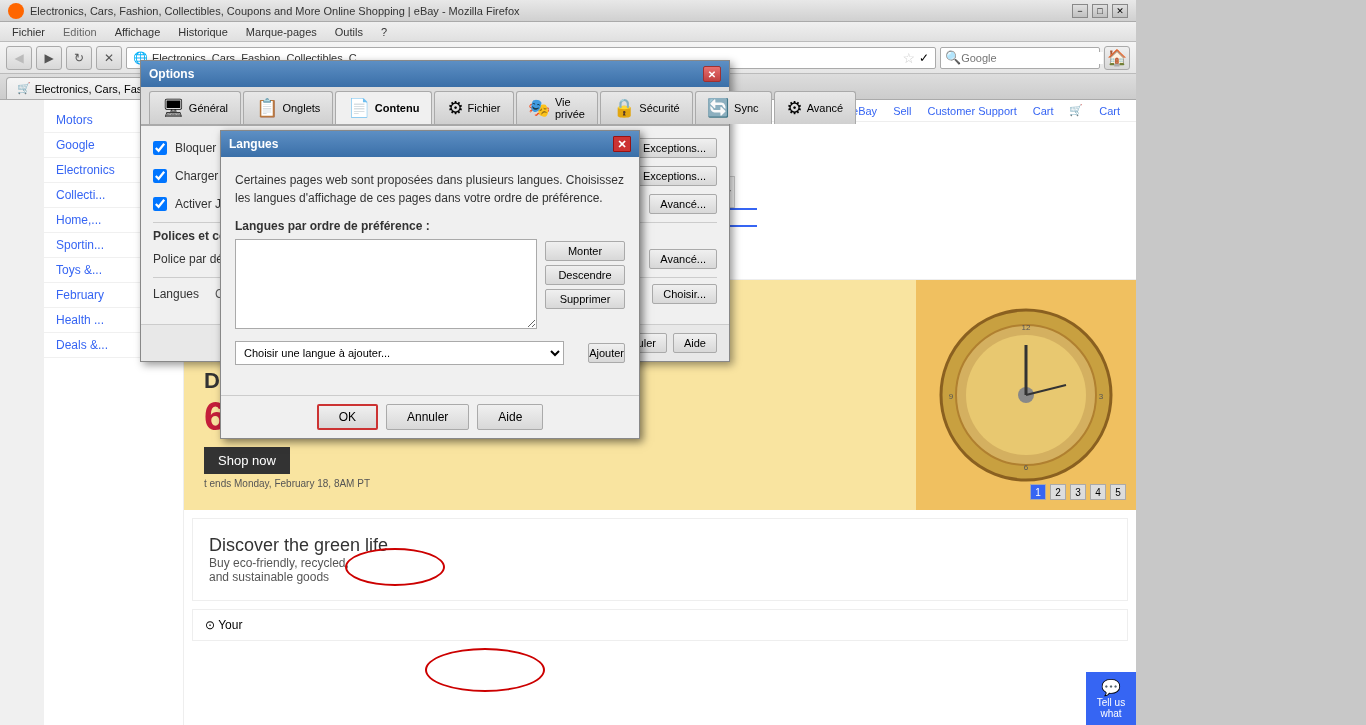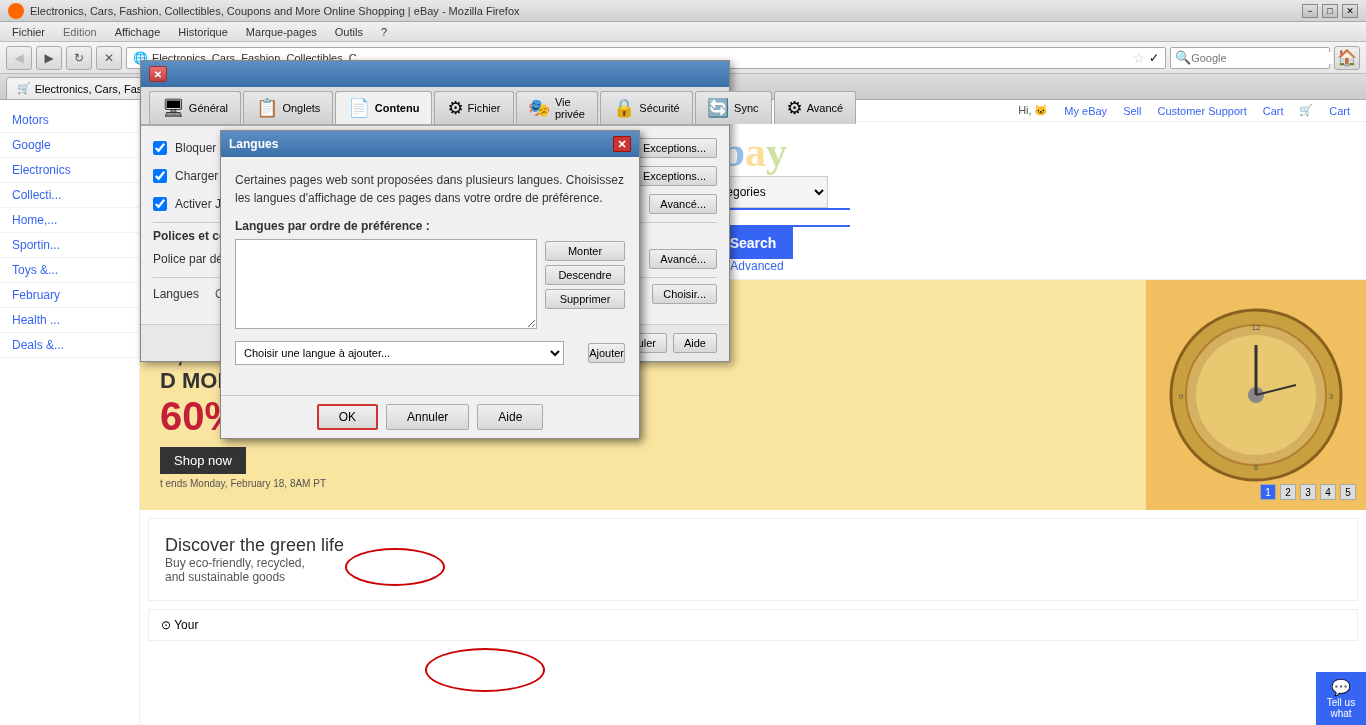--- a/index.html
+++ b/index.html
@@ -1,19 +1,19 @@
 <!DOCTYPE html>
 <html><head>
   <meta charset="utf-8">
   <style>
     * { box-sizing: border-box; margin: 0; padding: 0; }
     body { font-family: Arial, sans-serif; font-size: 13px; background: #c8c8c8; overflow: hidden; width: 1366px; height: 725px; position: relative; }
 
     
-    .browser-window { width: 1366px; height: 725px; position: relative; background: #f0f0f0; }
+    .browser-window { width: 1136px; height: 725px; position: relative; background: #f0f0f0; }
     .title-bar { background: linear-gradient(to bottom, #e8e8e8, #d0d0d0); height: 22px; display: flex; align-items: center; padding: 0 8px; border-bottom: 1px solid #aaa; font-size: 11px; }
     .title-bar-icon { width: 16px; height: 16px; margin-right: 6px; background: #ff6600; border-radius: 50%; }
     .title-bar-text { flex: 1; font-size: 11px; color: #333; }
     .title-bar-controls { display: flex; gap: 4px; }
     .title-bar-btn { width: 16px; height: 14px; background: linear-gradient(to bottom, #e0e0e0, #c0c0c0); border: 1px solid #888; cursor: pointer; display: flex; align-items: center; justify-content: center; font-size: 9px; }
 
     
     .toolbar { background: linear-gradient(to bottom, #f5f5f5, #e5e5e5); height: 32px; display: flex; align-items: center; padding: 0 6px; border-bottom: 1px solid #bbb; gap: 4px; }
     .nav-btn { width: 26px; height: 24px; background: linear-gradient(to bottom, #f0f0f0, #d8d8d8); border: 1px solid #aaa; border-radius: 3px; cursor: pointer; display: flex; align-items: center; justify-content: center; font-size: 12px; color: #555; }
     .nav-btn.disabled { color: #bbb; }
@@ -152,21 +152,21 @@
 
   <div class="tab-bar">
     <div class="tab">
       <span>🛒</span>
       <span>Electronics, Cars, Fashion, Collectibles, C...</span>
       <span>✕</span>
     </div>
     <div class="tab-plus">+</div>
   </div>
 
-  <div style="display:flex; height: calc(725px - 22px - 32px - 26px - 20px); position:relative;">
+  <div style="display:flex; height: calc(725px - 22px - 32px - 26px - 20px); position:relative;padding-left:44px;">
 
     <div class="left-nav">
       <div class="left-nav-item">Motors</div>
       <div class="left-nav-item">Google</div>
       <div class="left-nav-item">Electronics</div>
       <div class="left-nav-item">Collecti...</div>
       <div class="left-nav-item">Home,...</div>
       <div class="left-nav-item">Sportin...</div>
       <div class="left-nav-item">Toys &amp;...</div>
       <div class="left-nav-item">February</div>
@@ -242,20 +242,21 @@
 
       <div class="your-section">
         <span>⊙</span>
         <span>Your</span>
       </div>
     </div>
   </div>
 
   <div class="options-dialog">
     <div class="options-titlebar">
+      <span class="options-titlebar-text">Options</span>
       <div class="options-close">✕</div>
     </div>
     <div class="options-tabs">
       <div class="options-tab">
         <span class="options-tab-icon">🖥</span>
         <span>Général</span>
       </div>
       <div class="options-tab">
         <span class="options-tab-icon">📋</span>
         <span>Onglets</span>

